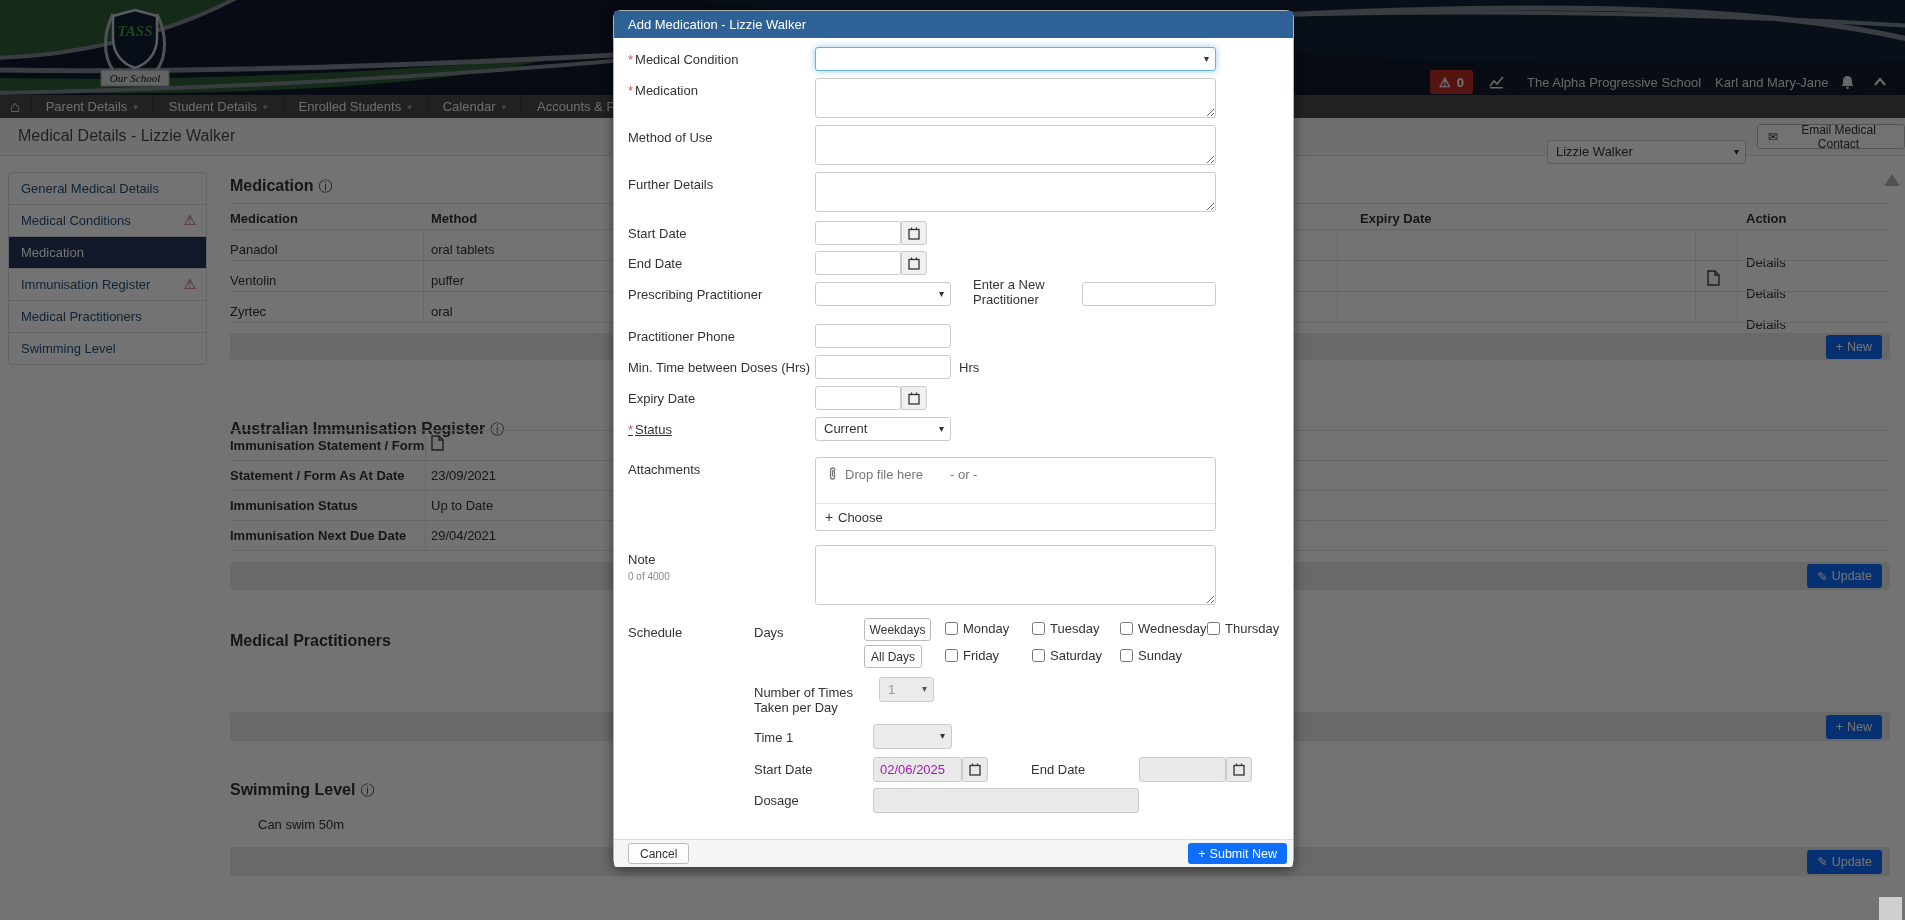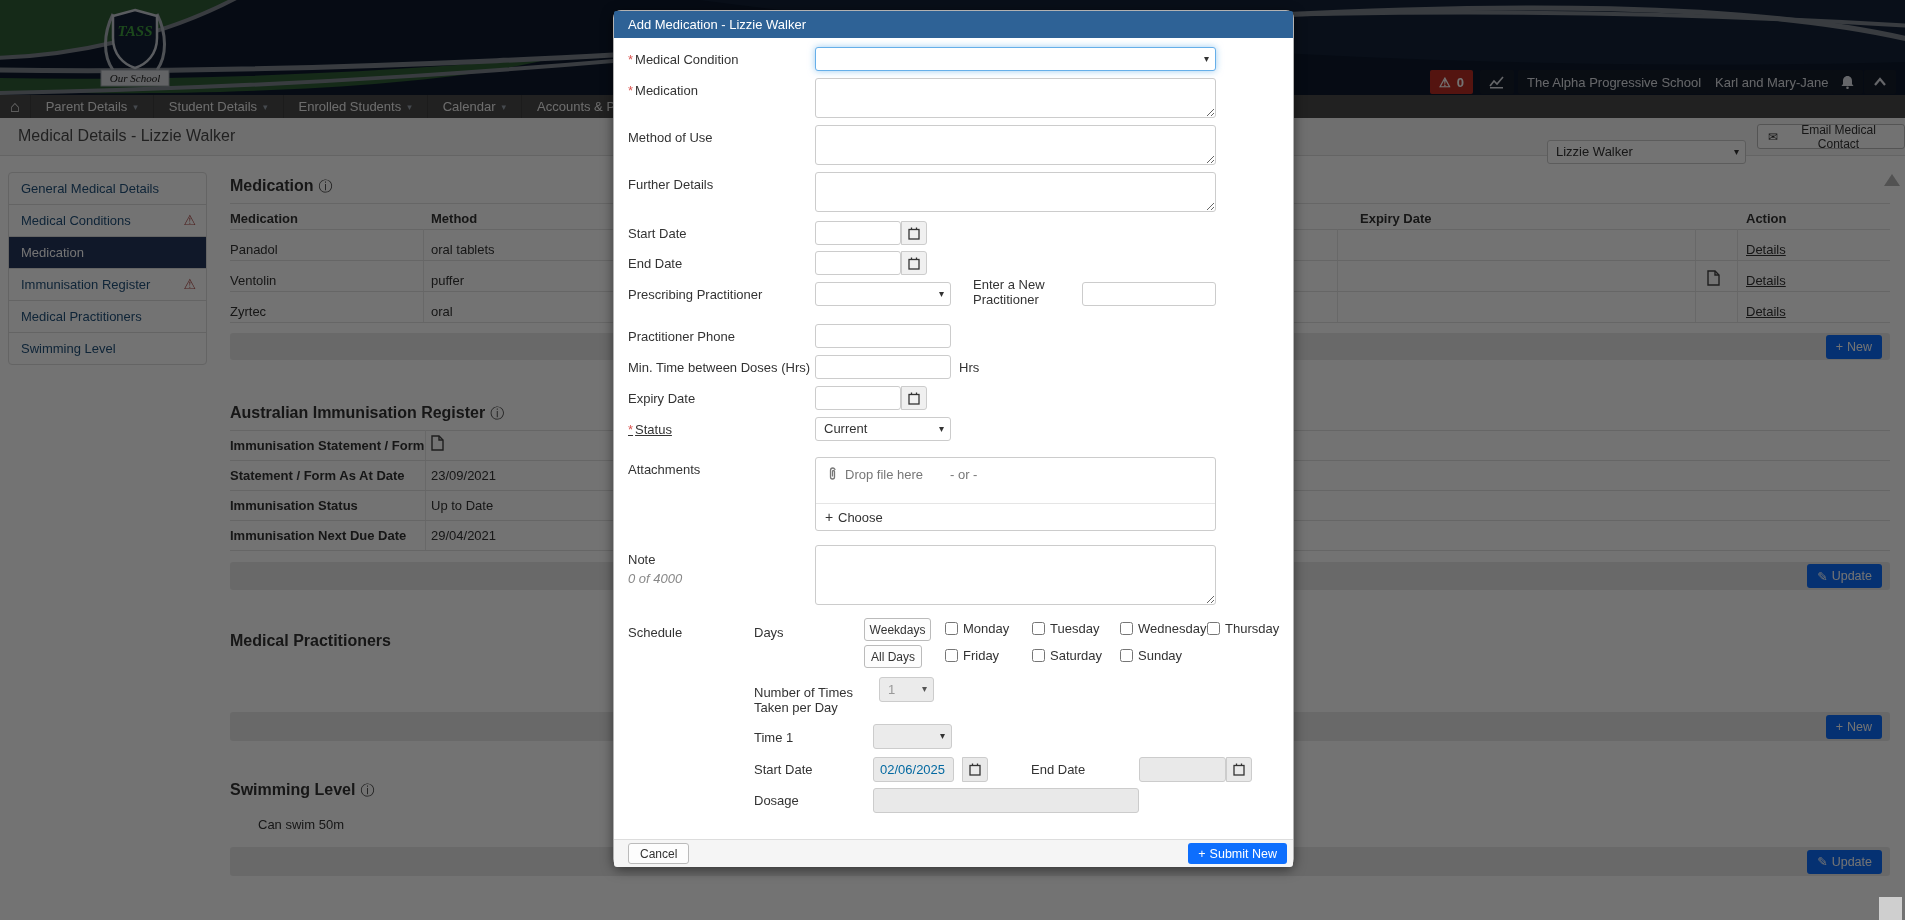--- a/index.html
+++ b/index.html
@@ -32,21 +32,21 @@
   .dtbtn{position:absolute;width:26px;height:24px;background:#f0f0f0;border:1px solid #ccc;
          border-radius:0 3px 3px 0;box-sizing:border-box;display:flex;align-items:center;justify-content:center;cursor:pointer;}
   .btn-blue{background:#0d6efd;color:#fff;border:none;border-radius:3px;height:24px;padding:0 10px;
             font-size:12.5px;display:flex;align-items:center;gap:4px;cursor:pointer;font-family:"Liberation Sans",sans-serif;}
   .btn-wht{background:#fdfdfd;color:#333;border:1px solid #bbb;border-radius:3px;
            font-size:12px;display:flex;align-items:center;justify-content:center;cursor:pointer;font-family:"Liberation Sans",sans-serif;}
   .graybar{position:absolute;background:#e9e9e9;border-radius:3px;}
   .graybar .btn-blue{position:absolute;right:8px;top:50%;transform:translateY(-50%);}
   .h2{position:absolute;font-size:16px;font-weight:bold;color:#333;}
   .info-i{font-weight:normal;font-size:14px;color:#444;margin-left:5px;}
-  .lnk{color:#2a6496;text-decoration:underline;cursor:pointer;}
+  .lnk{color:#2a6496;cursor:pointer;margin-top:13px;}
   .warn{color:#a94442;font-size:14px;}
   
   #sidebar{left:8px;top:172px;width:197px;border:1px solid #ddd;border-radius:4px;background:#fff;}
   .sb-item{height:31px;line-height:31px;padding:0 12px;color:#23527c;border-top:1px solid #ddd;
            position:relative;cursor:pointer;font-size:13px;}
   .sb-item:first-child{border-top:none;}
   .sb-item.active{background:#24355c;color:#fff;}
   .sb-item .warn{position:absolute;right:10px;top:0;}
   
   .t-hcell{position:absolute;font-weight:bold;font-size:13px;color:#333;}
@@ -233,21 +233,21 @@
     <div class="t-cell lnk" style="left:1516px;top:149px;">Details</div>
   </div>
   <div class="rowline" style="left:0;top:167px;width:1660px;"></div>
   <div class="graybar" style="left:0;top:178px;width:1660px;height:27px;">
     <button class="btn-blue">
       <span>+</span>
       <span>New</span>
     </button>
   </div>
 
-  <div class="h2" style="left:0;top:249px;">
+  <div class="h2" style="left:0;top:265px;">
     <span>Australian Immunisation Register</span><span class="info-i">ⓘ</span>
   </div>
   <div class="rowline" style="left:0;top:275px;width:1660px;"></div>
   <div class="vline" style="left:195px;top:275px;height:120px;"></div>
   <div class="t-cell" style="left:0;top:283px;font-weight:bold;">Immunisation Statement / Form</div>
   <div class="t-cell" style="left:201px;top:280px;">
     <svg width="13" height="16">
         <path d="M1,1 H8 L12,5 V15 H1 Z" fill="none" stroke="#444" stroke-width="1.4"></path>
         <path d="M8,1 V5 H12" fill="none" stroke="#444" stroke-width="1.4"></path>
       </svg>
@@ -374,21 +374,21 @@
     </svg>
     <span class="abs" style="left:29px;top:9px;color:#777;">Drop file here</span>
     <span class="abs" style="left:134px;top:9px;color:#777;">- or -</span>
     <div class="abs" style="left:0;top:45px;width:399px;height:27px;border-top:1px solid #e5e5e5;">
       <span class="abs" style="left:9px;top:5px;font-size:14px;">+</span>
       <span class="abs" style="left:22px;top:6px;">Choose</span>
     </div>
   </div>
 
   <div class="mlabel" style="top:541px;">Note</div>
-  <div class="mlabel" style="top:560px;font-size:13px;color:#888;font-style:italic;">0 of 4000</div>
+  <div class="mlabel" style="top:560px;font-size:10px;color:#888;">0 of 4000</div>
   <textarea class="ta" style="left: 201px; top: 534px; width: 401px; height: 60px;"></textarea>
 
   <div class="mlabel" style="top:614px;">Schedule</div>
   <div class="slabel" style="top:614px;">Days</div>
   <button class="btn-wht abs" style="left:250px;top:607px;width:67px;height:23px;">
     <span>Weekdays</span>
   </button>
   <label class="cb-wrap" style="left:331px;top:610px;">
     <input type="checkbox" class="cb" style="">
     <span>Monday</span>
@@ -426,21 +426,21 @@
     <span>1</span>
     <span class="sel-caret" style="color:#555;">▾</span>
   </div>
 
   <div class="slabel" style="top:719px;">Time 1</div>
   <div class="sel dis" style="left:259px;top:713px;width:79px;height:25px;line-height:23px;">
     <span class="sel-caret" style="color:#333;">▾</span>
   </div>
 
   <div class="slabel" style="top:751px;">Start Date</div>
-  <input class="inp gry" style="left: 259px; top: 746px; width: 81px; height: 25px; color: #0369a1;" value="02/06/2025">
+  <input class="inp gry" style="left: 259px; top: 746px; width: 89px; height: 25px; color: #a21caf;" value="02/06/2025">
   <div class="dtbtn" style="left:348px;top:746px;height:25px;background:#e9e9e9;">
     <svg width="12" height="13">
         <rect x="1" y="2.5" width="10" height="9.5" fill="none" stroke="#333" stroke-width="1.3"></rect>
         <line x1="3.5" y1="0.5" x2="3.5" y2="3" stroke="#333" stroke-width="1.3"></line>
         <line x1="8.5" y1="0.5" x2="8.5" y2="3" stroke="#333" stroke-width="1.3"></line>
       </svg>
   </div>
   <div class="abs" style="left:417px;top:751px;font-size:13px;">End Date</div>
   <input class="inp gry" style="left: 525px; top: 746px; width: 87px; height: 25px;">
   <div class="dtbtn" style="left:612px;top:746px;height:25px;background:#e9e9e9;">

